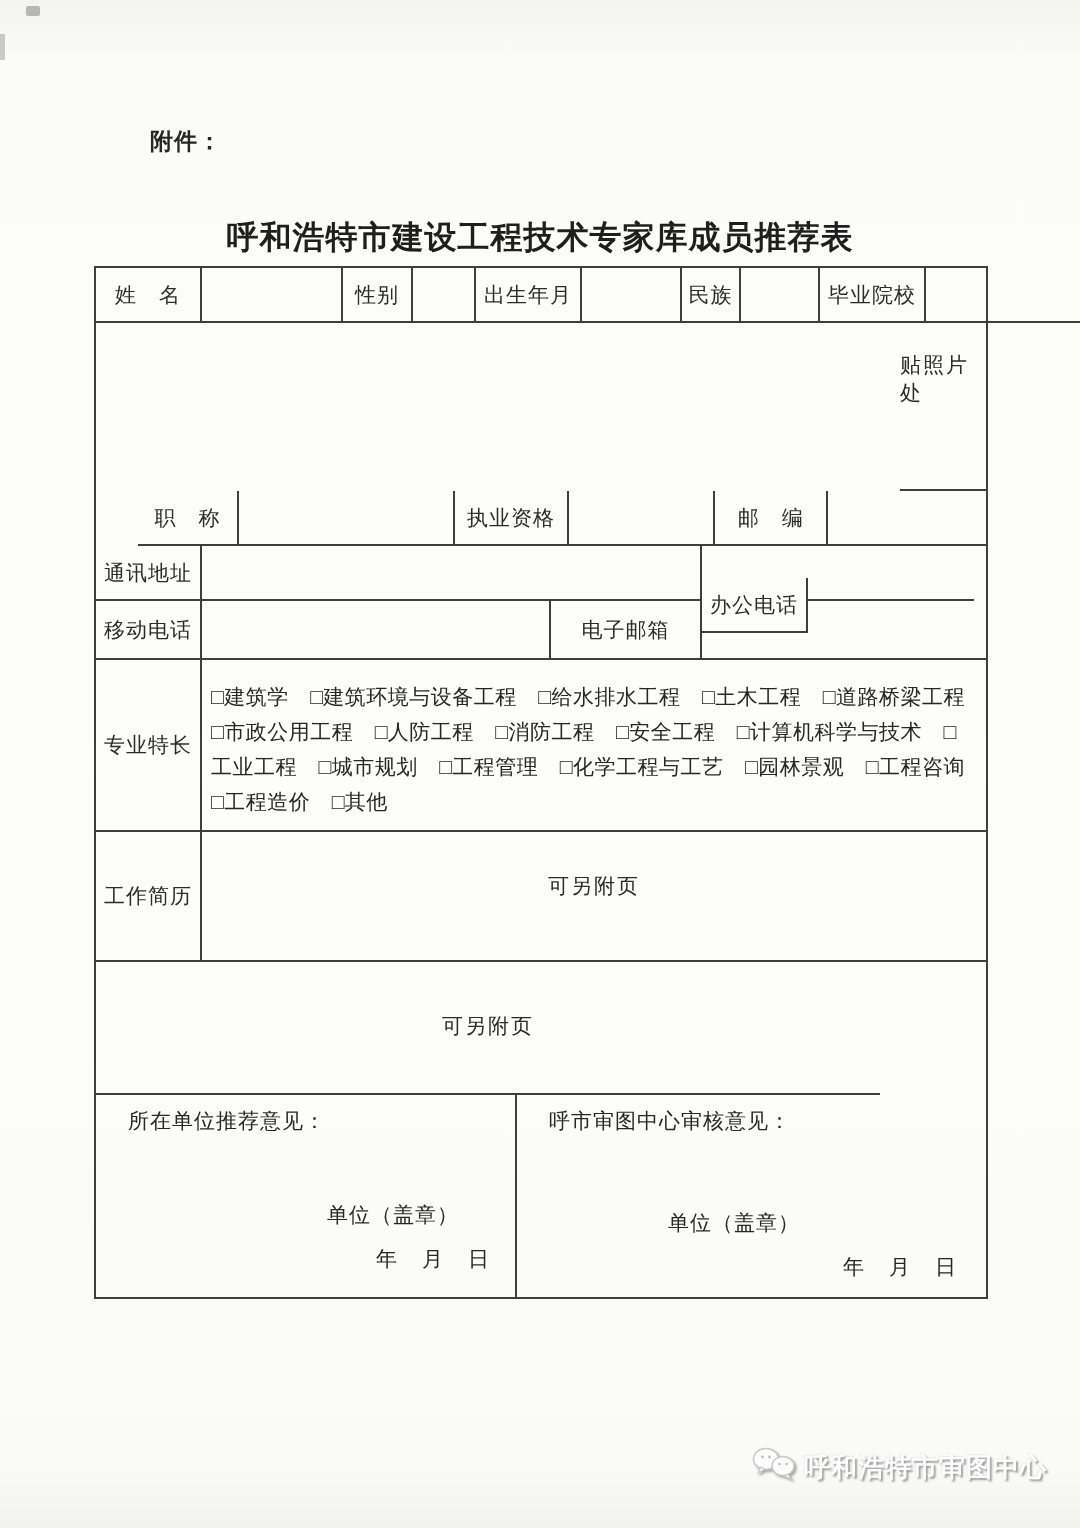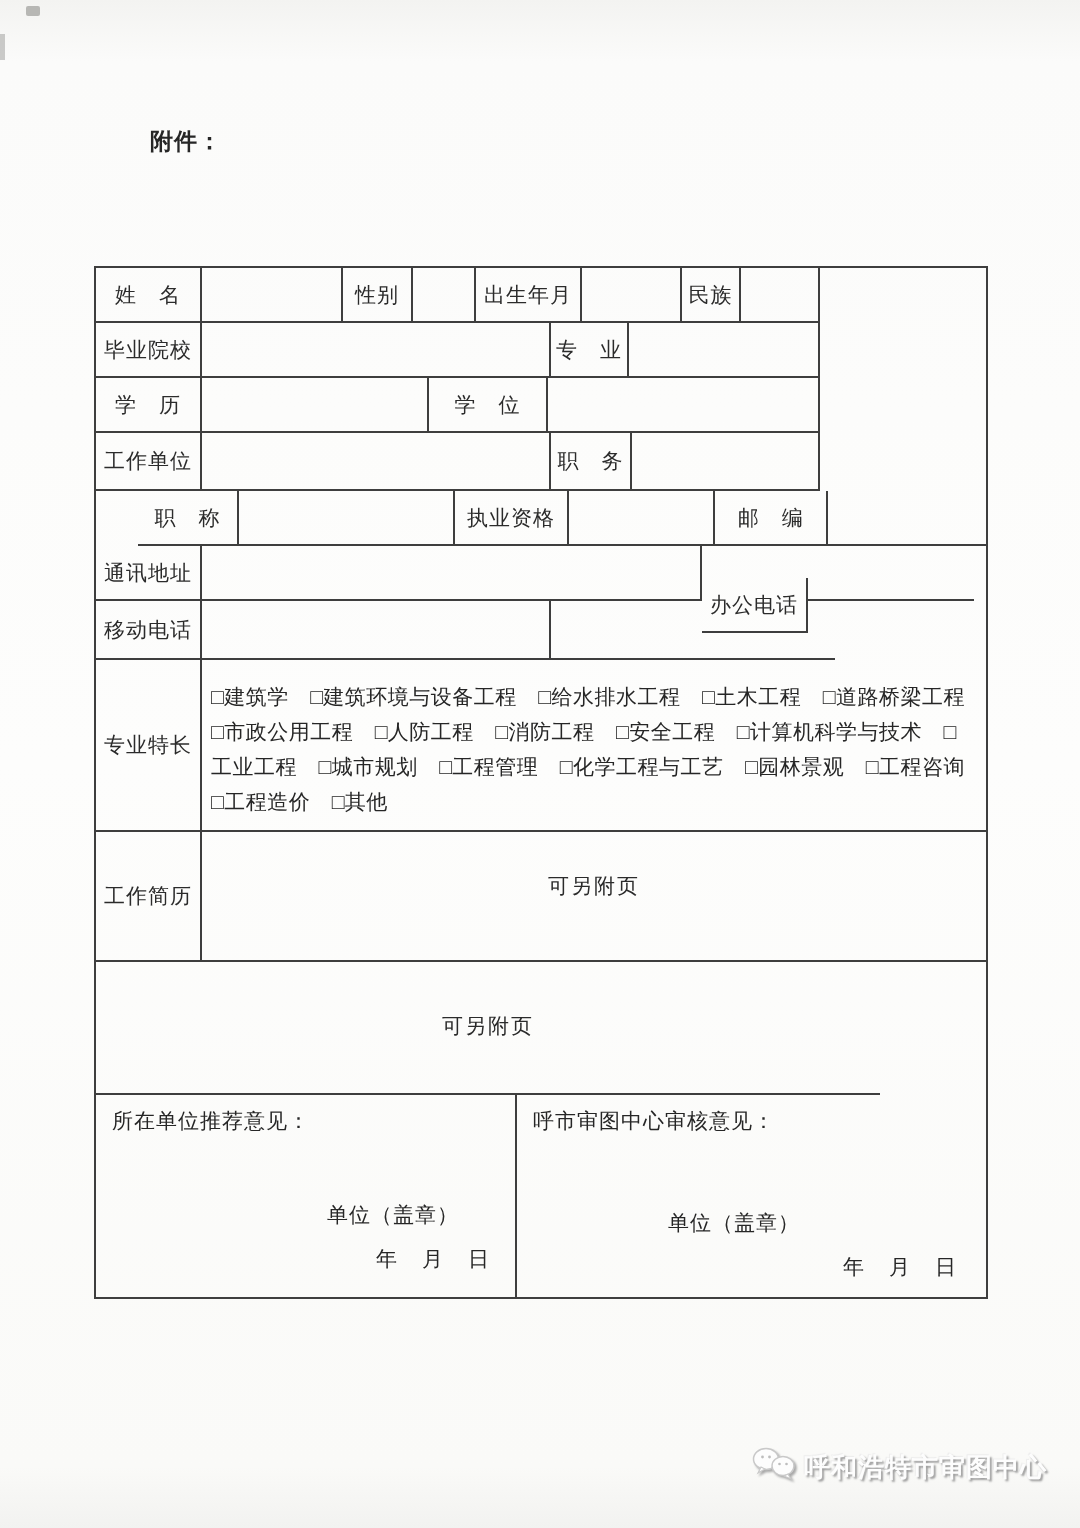--- a/index.html
+++ b/index.html
@@ -26,35 +26,35 @@
   }
   .r { display:flex; }
   .c { border-right:2px solid #3e3e3e; border-bottom:2px solid #3e3e3e; height:100%; }
   .nbr { border-right:none; }
   .nbb { border-bottom:none; }
   .lab {
     display:flex; align-items:center; justify-content:center;
     font-size:21px; color:#2b2b2b; letter-spacing:1px; text-align:center;
   }
   .top-block { display:flex; height:223px; }
-  .left4 { width:804px; display:flex; flex-direction:column; }
+  .left4 { width:804px; display:flex; flex-direction:row; }
   .photo-cell {
     flex:1; border-bottom:2px solid #3e3e3e;
     display:flex; align-items:center; justify-content:center;
     font-size:21px; letter-spacing:2px; color:#2b2b2b;
   }
   .specialty-content {
     padding:20px 10px 0 9px; font-size:21px; line-height:35px;
     letter-spacing:0.5px; color:#262626;
   }
   .attach-cell { display:flex; justify-content:center; align-items:flex-start; font-size:21px; letter-spacing:2px; color:#2b2b2b; }
   .attach-resume { padding-top:40px; }
   .attach-achieve { padding-top:50px; }
   .opinion { position:relative; font-size:21px; color:#262626; }
-  .op-title { position:absolute; top:12px; left:16px; letter-spacing:1px; }
+  .op-title { position:absolute; top:12px; left:32px; letter-spacing:1px; }
   .op-stamp { position:absolute; letter-spacing:1px; }
   .op-date  { position:absolute; letter-spacing:2px; }
   .op-left .op-stamp { top:106px; right:56px; }
   .op-left .op-date  { top:150px; right:24px; }
   .op-right .op-stamp { top:114px; right:186px; }
   .op-right .op-date  { top:158px; right:28px; }
   .note {
     position:absolute; left:152px; top:1306px; width:768px;
     font-size:21px; line-height:42px; color:#262626; letter-spacing:0.5px;
     text-align:left;
@@ -75,20 +75,21 @@
 </style>
 </head>
 <body>
 
 <div class="page">
 
   <div class="scan-mark-a"></div>
   <div class="scan-mark-b"></div>
 
   <div class="attachment">附件：</div>
+  <div class="title">呼和浩特市建设工程技术专家库成员推荐表</div>
 
   <div class="tbl">
 
     <div class="top-block">
       <div class="left4">
 
         <div class="r" style="height:55px;">
           <div class="c lab" style="width:106px;">姓　名</div>
           <div class="c" style="width:141px;"></div>
           <div class="c lab" style="width:70px;">性别</div>
@@ -114,20 +115,21 @@
         </div>
 
         <div class="r" style="height:58px;">
           <div class="c lab" style="width:106px;">工作单位</div>
           <div class="c" style="width:349px;"></div>
           <div class="c lab" style="width:81px;">职　务</div>
           <div class="c" style="width:188px;"></div>
         </div>
 
       </div>
+      <div class="photo-cell">贴照片处</div>
     </div>
 
     <div class="r" style="height:55px;">
       <div class="c lab" style="width:106px;margin-left:42px;">职　称</div>
       <div class="c" style="width:227px;"></div>
       <div class="c lab" style="width:119px;">执业资格</div>
       <div class="c" style="width:154px;"></div>
       <div class="c lab" style="width:118px;">邮　编</div>
       <div class="c nbr" style="width:166px;"></div>
     </div>
@@ -135,20 +137,21 @@
     <div class="r" style="height:55px;">
       <div class="c lab" style="width:106px;">通讯地址</div>
       <div class="c" style="width:500px;"></div>
       <div class="c lab" style="width:106px;margin-top:32px;">办公电话</div>
       <div class="c nbr" style="width:166px;"></div>
     </div>
 
     <div class="r" style="height:59px;">
       <div class="c lab" style="width:106px;">移动电话</div>
       <div class="c" style="width:349px;"></div>
+      <div class="c lab" style="width:151px;">电子邮箱</div>
       <div class="c nbr" style="width:284px;"></div>
     </div>
 
     <div class="r" style="height:172px;">
       <div class="c lab" style="width:106px;">专业特长</div>
       <div class="c nbr specialty-content" style="width:784px;">□建筑学　□建筑环境与设备工程　□给水排水工程　□土木工程　□道路桥梁工程　□市政公用工程　□人防工程　□消防工程　□安全工程　□计算机科学与技术　□工业工程　□城市规划　□工程管理　□化学工程与工艺　□园林景观　□工程咨询　□工程造价　□其他</div>
     </div>
 
     <div class="r" style="height:130px;">
       <div class="c lab" style="width:106px;">工作简历</div>

